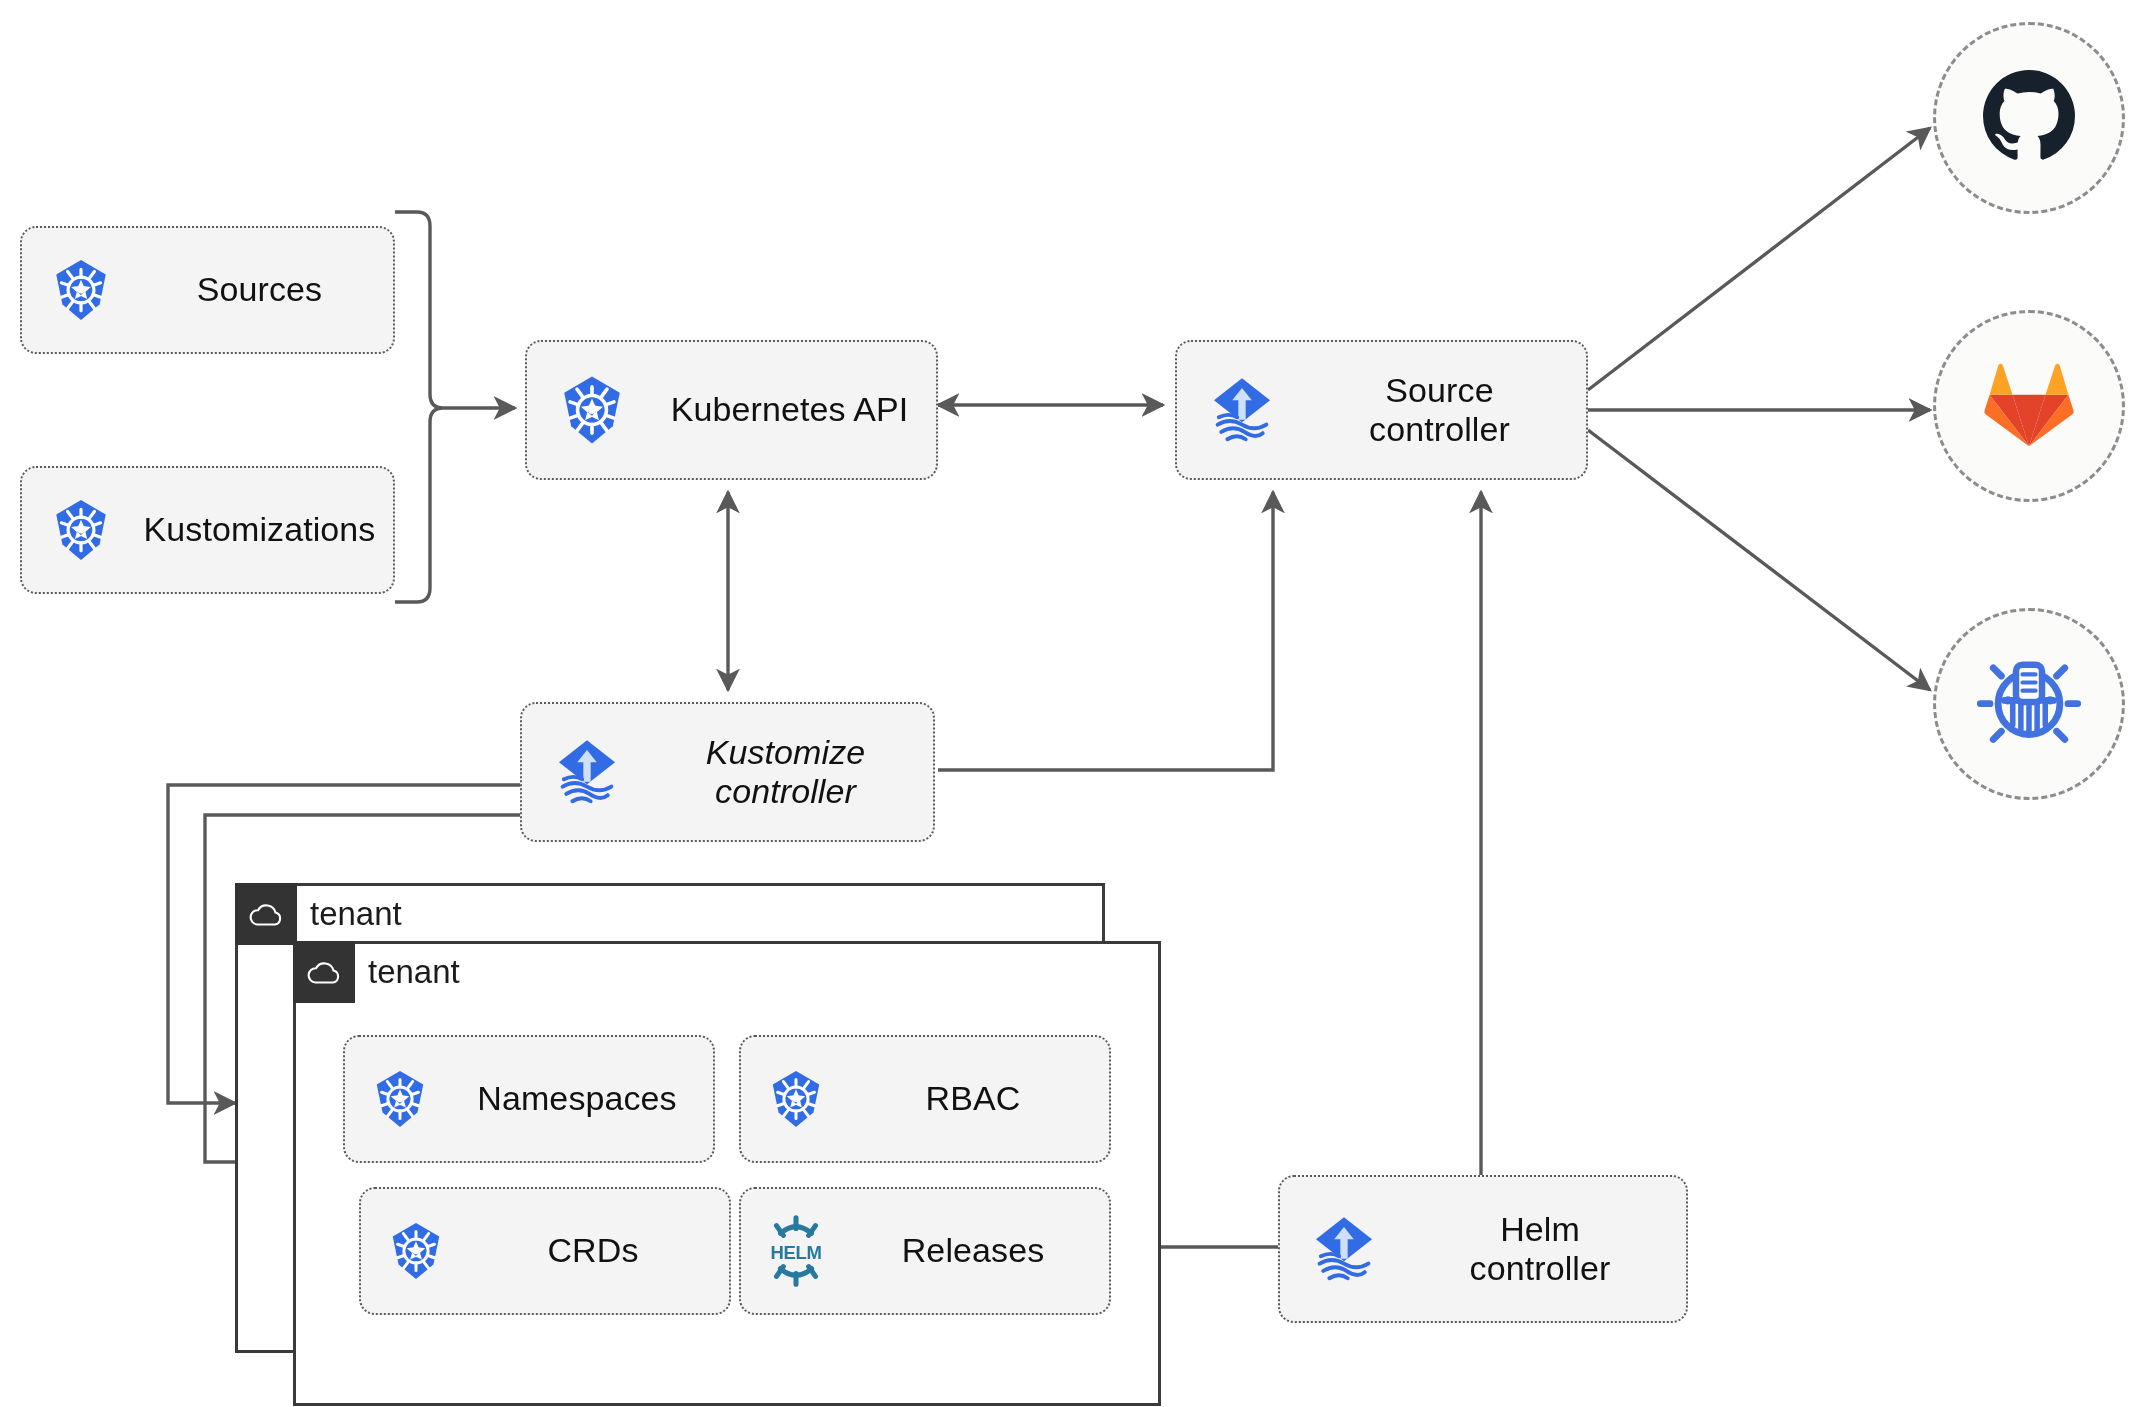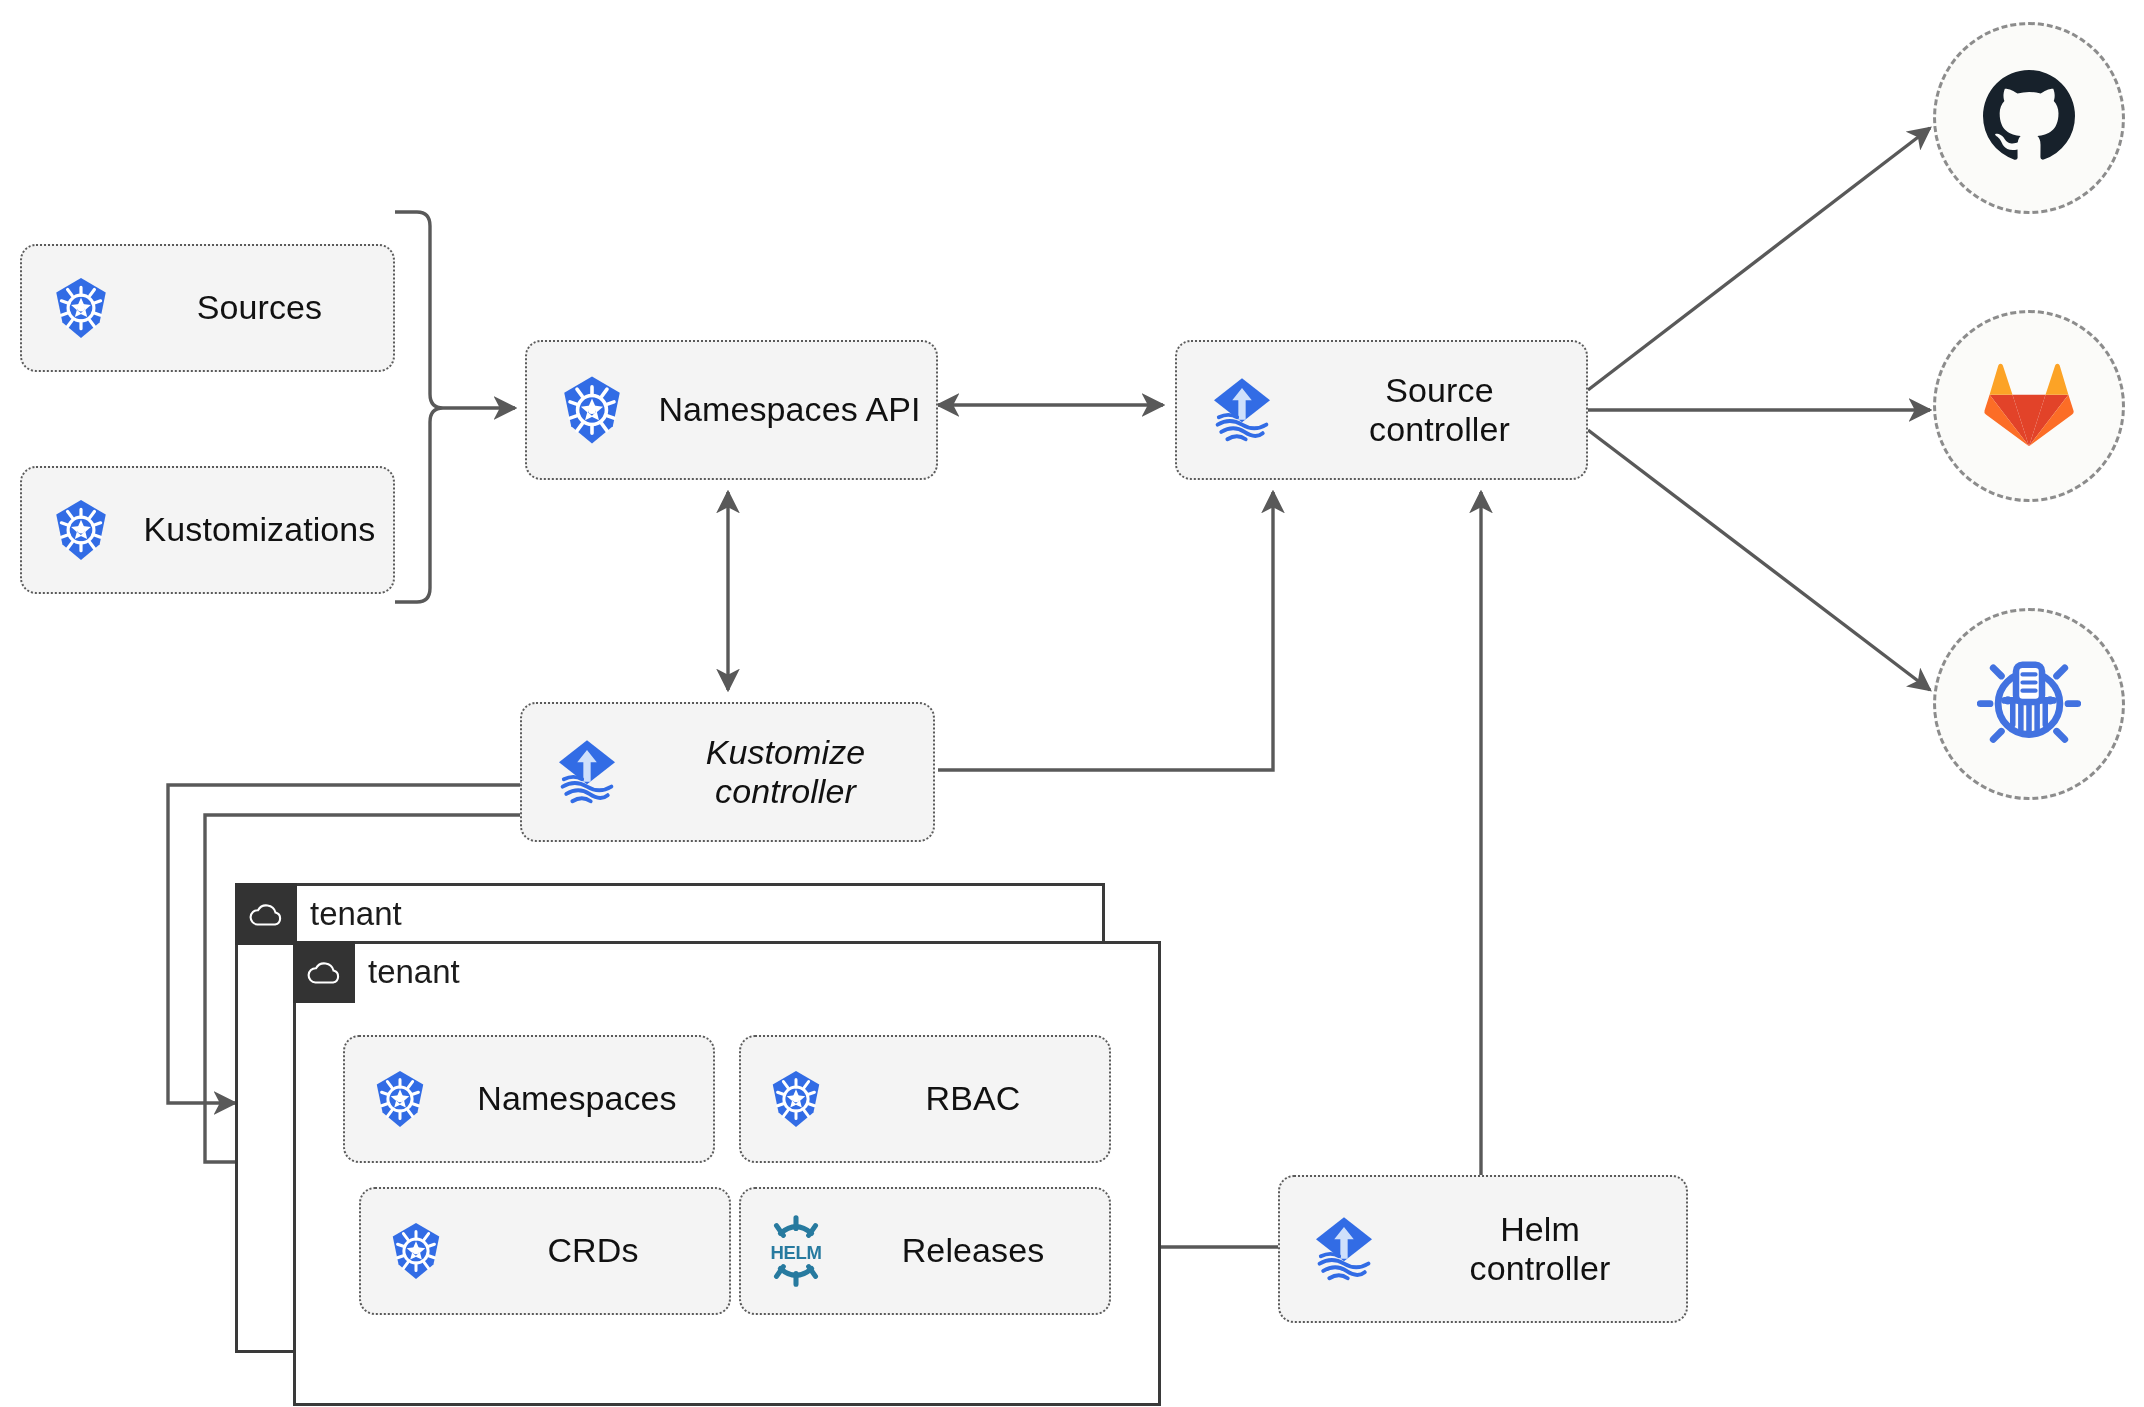--- a/index.html
+++ b/index.html
@@ -70,21 +70,21 @@
       <path d="M 1588 390 L 1930 128" marker-end="url(#ah)"></path>
       <path d="M 1588 410 L 1930 410" marker-end="url(#ah)"></path>
       <path d="M 1588 430 L 1930 690" marker-end="url(#ah)"></path>
 
       <path d="M 520 785 L 168 785 L 168 1103 L 235 1103" marker-end="url(#ah)"></path>
 
       <path d="M 520 815 L 205 815 L 205 1162 L 293 1162" marker-end="url(#ah)"></path>
     </g>
   </svg>
 
-  <div class="node" style="left:20px;top:244px;width:375px;height:128px;">
+  <div class="node" style="left:20px;top:226px;width:375px;height:128px;">
     <span class="ico" style="width:118px;">
       <svg width="66" height="66" viewBox="0 0 64 64">
         <polygon points="32,3 56,17 50,46 32,61 14,46 8,17" fill="#326CE5"></polygon>
         <g fill="none" stroke="#fff" stroke-width="3.1" stroke-linecap="round">
           <circle cx="32" cy="32" r="12.5"></circle>
           <path d="M32 12 L32 19.5 M32 44.5 L32 52 M13 25 L20.4 27.6 M43.6 36.4 L51 39
                    M13 39 L20.4 36.4 M43.6 27.6 L51 25 M19 50 L23.6 43.8 M40.4 20.2 L45 14
                    M19 14 L23.6 20.2 M40.4 43.8 L45 50"></path>
         </g>
         <circle cx="32" cy="32" r="3.4" fill="#fff"></circle>
@@ -136,21 +136,21 @@
         <circle cx="32" cy="32" r="3.4" fill="#fff"></circle>
         <g fill="#fff">
             <polygon points="32,22 35.3,29.6 28.7,29.6"></polygon>
             <polygon points="41.6,29.2 35.6,34.4 33.6,28.2"></polygon>
           <polygon points="38,40.8 31.3,37.6 36,32.8"></polygon>
             <polygon points="26,40.8 28,33.6 32.7,37.6"></polygon>
           <polygon points="22.4,29.2 30.4,28.2 28.4,34.4"></polygon>
           </g>
       </svg>
     </span>
-    <span class="lbl">Namespaces API</span>
+    <span class="lbl">Kubernetes API</span>
   </div>
 
   <div class="node" style="left:1175px;top:340px;width:413px;height:140px;">
     <span class="ico" style="width:130px;">
       <svg width="78" height="78" viewBox="0 0 64 64">
         <polygon points="32,6 55,24 32,42 9,24" fill="#326CE5"></polygon>
         <path d="M32 14 L40 24 L35 24 L35 40 L29 40 L29 24 L24 24 Z" fill="#cfe0fb"></path>
         <g stroke="#326CE5" stroke-width="3.2" fill="none" stroke-linecap="round">
           <path d="M12 44 Q22 38 32 44 Q42 50 52 44"></path>
           <path d="M15 50 Q25 44 34 50 Q43 56 49 51"></path>

